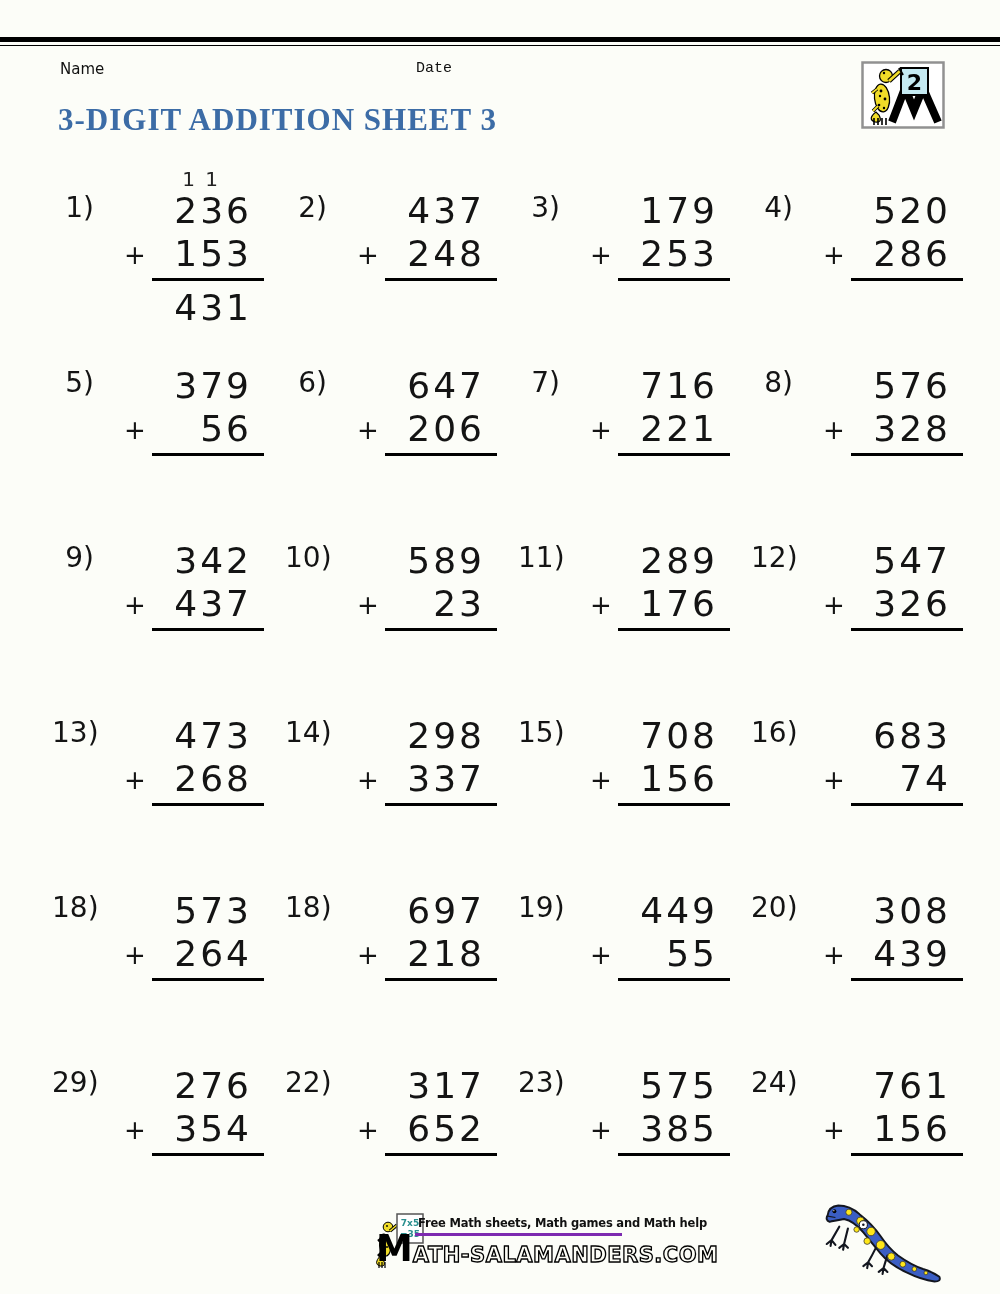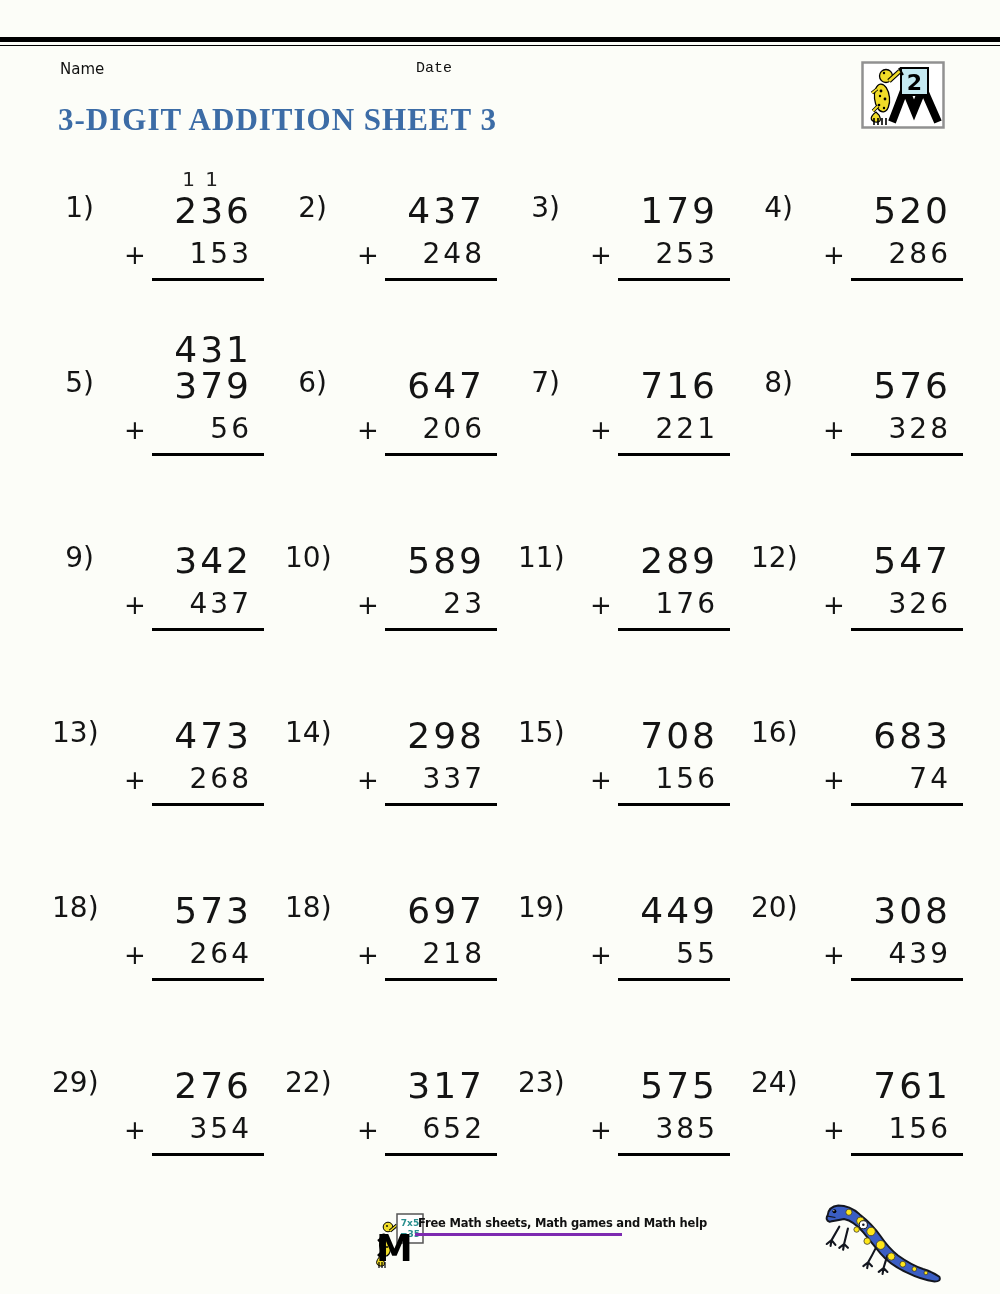--- a/index.html
+++ b/index.html
@@ -24,22 +24,22 @@
     position:absolute;left:52px;top:188px;
     display:grid;grid-template-columns:repeat(4,233px);grid-auto-rows:175px;
   }
   .problem{position:relative;}
   .pnum{position:absolute;left:0;top:3px;width:42px;font-size:28px;text-align:right;white-space:nowrap;}
   .work{position:absolute;top:0;left:100px;width:112px;}
   .carry{position:absolute;top:-21px;right:44px;font-size:20px;letter-spacing:2px;color:#222;}
   .top-addend{height:44px;line-height:46px;font-size:36px;text-align:right;padding-right:12px;letter-spacing:3px;}
   .bottom-row{position:relative;height:46px;border-bottom:3px solid #000;}
   .plus{position:absolute;left:-28px;top:8px;font-size:26px;}
-  .bottom-addend{display:block;height:46px;line-height:44px;font-size:28px;text-align:right;padding-right:12px;letter-spacing:3px;}
-  .answer{height:50px;line-height:54px;font-size:36px;text-align:right;padding-right:12px;letter-spacing:3px;margin-top:42px;}
+  .bottom-addend{display:block;height:46px;line-height:44px;font-size:36px;text-align:right;padding-right:12px;letter-spacing:3px;}
+  .answer{height:50px;line-height:54px;font-size:36px;text-align:right;padding-right:12px;letter-spacing:3px;}
   
   .footer{position:absolute;left:370px;top:1212px;width:312px;height:62px;}
   .footer-salamander{position:absolute;left:2px;top:6px;}
   .footer-board{position:absolute;left:26px;top:1px;}
   .tagline{position:absolute;left:48px;top:4px;width:240px;font-size:11.5px;font-weight:bold;letter-spacing:-0.2px;color:#111;white-space:nowrap;}
   .purple-line{position:absolute;left:45px;top:21px;width:207px;height:3px;background:#7d2ab0;}
   .wordmark{position:absolute;left:6px;top:18px;display:flex;align-items:flex-end;white-space:nowrap;}
   .big-m{font-size:37px;line-height:1;font-weight:900;color:#000;}
   .wm-rest{
     font-size:21px;line-height:1.1;font-weight:900;letter-spacing:0.5px;
@@ -415,20 +415,21 @@
   </svg>
   <svg class="footer-board" width="28" height="31" viewBox="0 0 28 31">
     <rect x="1" y="1" width="26" height="29" fill="#ffffff" stroke="#555" stroke-width="1.5"></rect>
     <text x="14" y="13" font-size="9" font-weight="bold" text-anchor="middle" fill="#2a8f8f">7x5</text>
     <text x="14" y="24" font-size="9" font-weight="bold" text-anchor="middle" fill="#2a8f8f">=35</text>
   </svg>
   <div class="tagline">Free Math sheets, Math games and Math help</div>
   <div class="purple-line"></div>
   <div class="wordmark">
     <span class="big-m">M</span>
+      <span class="wm-rest">ATH-SALAMANDERS.COM</span>
   </div>
 </div>
 
 <svg class="bottom-salamander" width="130" height="88" viewBox="0 0 135 88">
   <path d="M8 14 Q9 5 19 4 Q31 4 41 13 Q55 24 63 36 Q71 48 81 56 Q95 66 107 70 Q117 73 124 78 Q126 83 119 83 Q105 81 91 74 Q73 66 63 54 Q53 42 45 32 Q35 20 25 18 Q13 20 10 21 Q5 19 8 14 Z" fill="#3b5ec4" stroke="#13161f" stroke-width="2" stroke-linejoin="round"></path>
 
   <g stroke="#13161f" stroke-width="2.2" fill="none" stroke-linecap="round">
     <path d="M20 26 Q16 33 12 40 M12 40 l-5 4 M12 40 l-1 6 M12 40 l4 5"></path>
     <path d="M29 28 Q27 36 25 44 M25 44 l-5 4 M25 44 l-1 6 M25 44 l4 4"></path>
     <path d="M58 48 Q54 56 50 63 M50 63 l-5 4 M50 63 l-1 6 M50 63 l4 4"></path>

